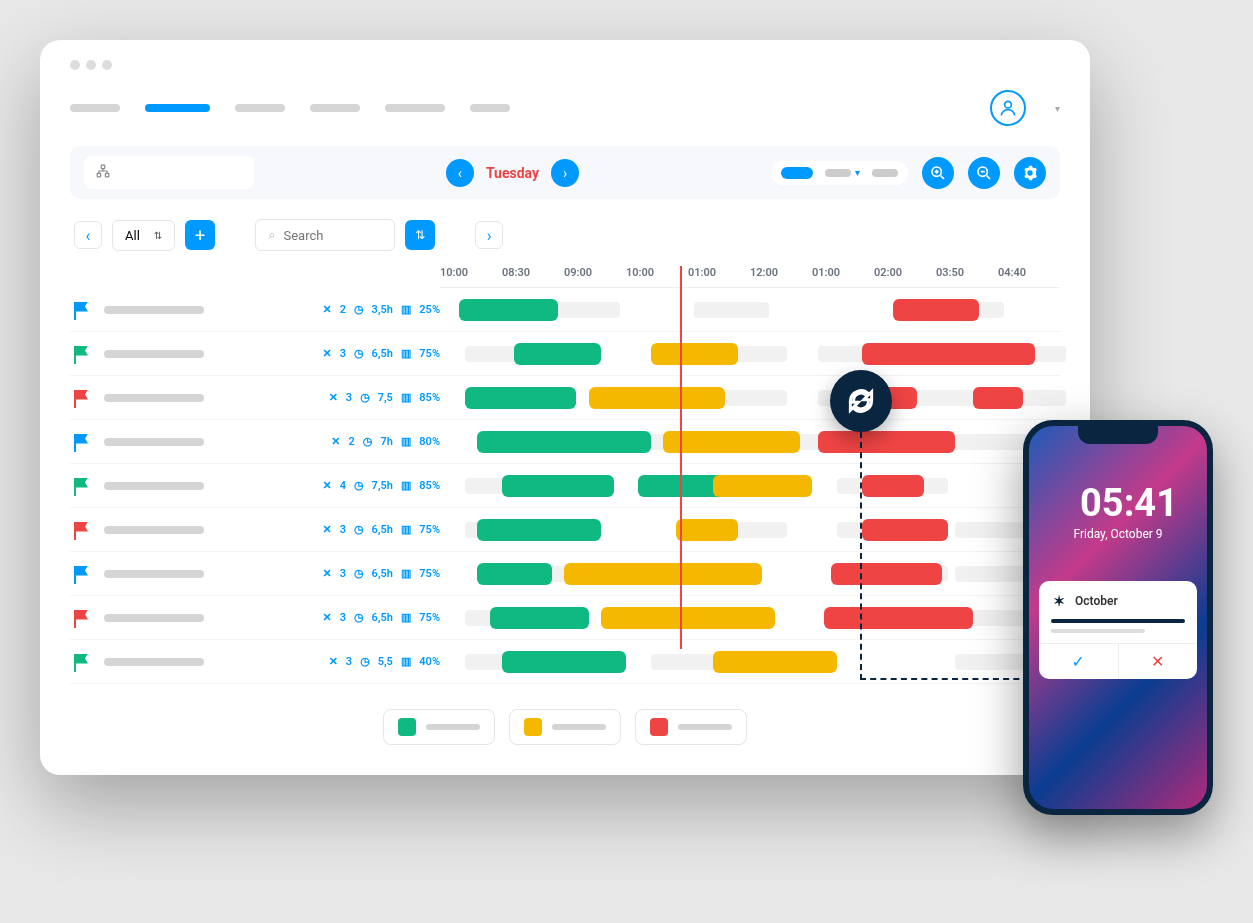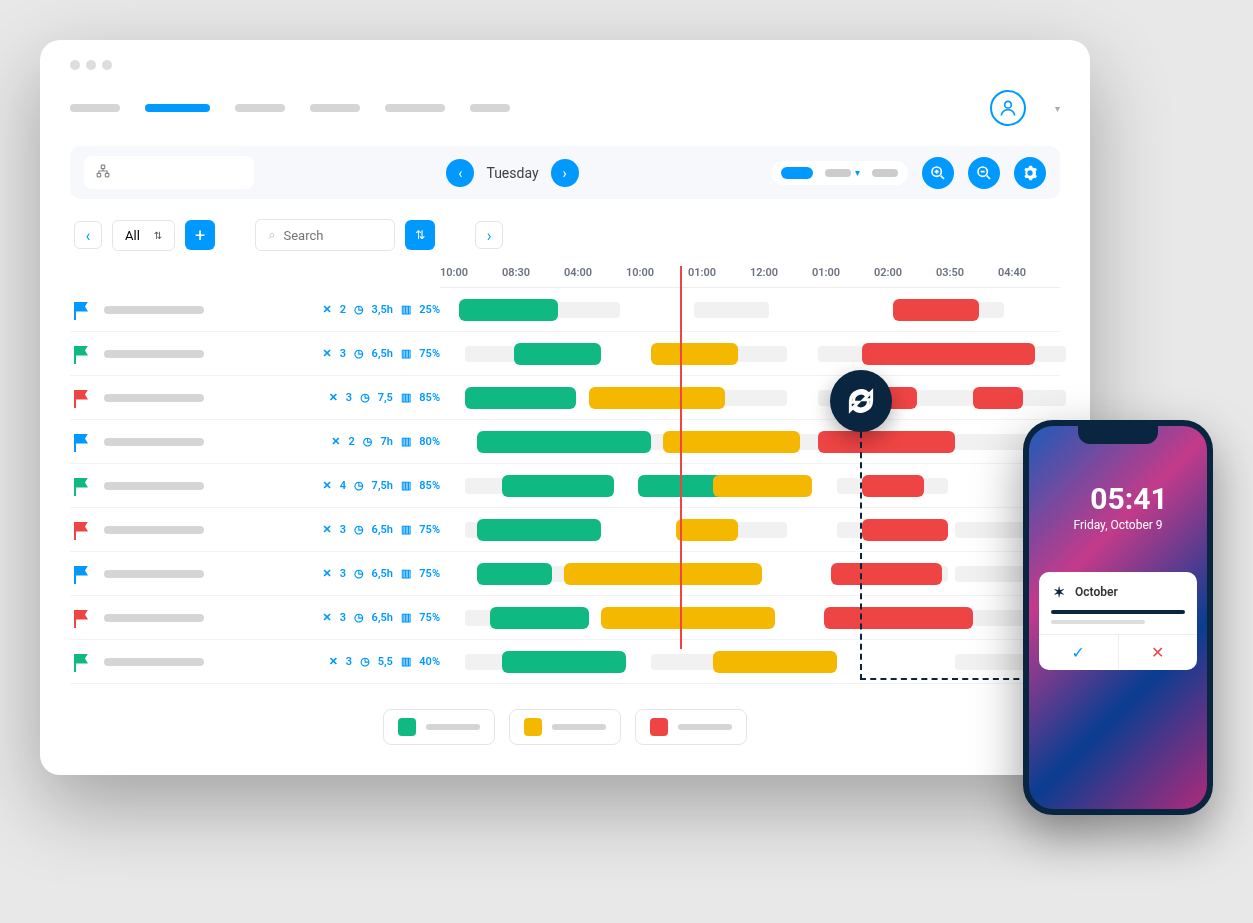--- a/index.html
+++ b/index.html
@@ -14,21 +14,21 @@
 .nav-pill.active { background: #0099ff; }
 .spacer { flex: 1; }
 .avatar { width: 36px; height: 36px; border: 2px solid #0099ff; border-radius: 50%; display: flex; align-items: center; justify-content: center; color: #0099ff; }
 .avatar-caret { color: #aaa; font-size: 10px; margin-left: 4px; }
 
 .toolbar { background: #f6f8fb; border-radius: 10px; padding: 10px 14px; display: flex; align-items: center; gap: 14px; margin-bottom: 20px; }
 .org-box { background: #fff; border-radius: 8px; padding: 8px 12px; display: flex; align-items: center; gap: 10px; width: 170px; }
 .org-icon { color: #888; font-size: 14px; }
 .date-nav { display: flex; align-items: center; gap: 12px; }
 .circle-btn { width: 28px; height: 28px; border-radius: 50%; background: #0099ff; color: #fff; display: flex; align-items: center; justify-content: center; font-size: 14px; cursor: pointer; }
-.day-label { font-weight: 400; color: #404040; font-size: 14px; }
+.day-label { font-weight: 700; color: #ef4444; font-size: 14px; }
 .view-toggle { background: #fff; border-radius: 20px; padding: 6px 10px; display: flex; align-items: center; gap: 12px; }
 .vt-pill-active { background: #0099ff; width: 32px; height: 12px; border-radius: 6px; }
 .vt-pill { width: 26px; height: 8px; background: #ccc; border-radius: 4px; }
 .vt-caret { color: #0099ff; font-size: 10px; }
 .icon-circle { width: 32px; height: 32px; border-radius: 50%; background: #0099ff; color: #fff; display: flex; align-items: center; justify-content: center; cursor: pointer; }
 
 .controls { display: flex; align-items: center; gap: 10px; margin-bottom: 15px; padding: 0 4px; }
 .nav-btn { width: 28px; height: 28px; border: 1px solid #e5e5e5; border-radius: 6px; display: flex; align-items: center; justify-content: center; color: #0099ff; cursor: pointer; background: #fff; }
 .sel { background: #fff; border: 1px solid #e5e5e5; border-radius: 6px; padding: 7px 12px; display: flex; align-items: center; gap: 14px; font-size: 13px; cursor: pointer; }
 .sel-caret { color: #555; font-size: 10px; }
@@ -62,21 +62,21 @@
 .bar.red { background: #ef4444; }
 
 .legend { display: flex; justify-content: center; gap: 14px; margin-top: 25px; }
 .legend-item { border: 1px solid #e5e5e5; border-radius: 8px; padding: 8px 14px; display: flex; align-items: center; gap: 10px; }
 .legend-sw { width: 18px; height: 18px; border-radius: 4px; }
 .legend-lbl { width: 54px; height: 6px; background: #d5d5d5; border-radius: 3px; }
 
 
 .phone { position: absolute; right: 40px; top: 420px; width: 190px; height: 395px; border-radius: 30px; background: linear-gradient(135deg, #1e5bb8, #c43a8a, #0a3d91, #b02a7a); box-shadow: 0 20px 50px rgba(0,0,0,0.4); border: 6px solid #0a2540; overflow: hidden; z-index: 20; }
 .notch { position: absolute; top: 0; left: 50%; transform: translateX(-50%); width: 80px; height: 18px; background: #0a2540; border-radius: 0 0 12px 12px; }
-.phone-time { color: #fff; text-align: center; margin-top: 55px; font-size: 30px; font-weight: 700; padding-left: 22px; }
+.phone-time { color: #fff; text-align: center; margin-top: 55px; font-size: 38px; font-weight: 700; padding-left: 22px; }
 .phone-date { color: #fff; text-align: center; font-size: 12px; margin-top: 2px; }
 .notif { background: #fff; border-radius: 10px; margin: 40px 10px 0 10px; padding: 12px; position: relative; }
 .notif-head { display: flex; align-items: center; gap: 8px; margin-bottom: 10px; }
 .notif-logo { width: 16px; height: 16px; display: flex; align-items: center; justify-content: center; color: #0a2540; font-size: 14px; font-weight: 900; }
 .notif-title { font-size: 12px; font-weight: 600; color: #333; }
 .notif-line { height: 4px; background: #0a2540; border-radius: 2px; margin-bottom: 6px; }
 .notif-line.light { background: #ddd; width: 70%; }
 .notif-actions { display: flex; border-top: 1px solid #eee; margin: 10px -12px -12px -12px; }
 .notif-act { flex: 1; text-align: center; padding: 8px 0; font-size: 16px; }
 .notif-act.ok { color: #0099ff; }
@@ -175,21 +175,21 @@
     <div class="sort-btn">⇅</div>
     <div style="width:20px"></div>
     <div class="nav-btn">›</div>
   </div>
 
   <div class="schedule">
     <div class="now-line"></div>
     <div class="time-header">
       <div class="time-cell">10:00</div>
       <div class="time-cell">08:30</div>
-      <div class="time-cell">04:00</div>
+      <div class="time-cell">09:00</div>
       <div class="time-cell">10:00</div>
       <div class="time-cell">01:00</div>
       <div class="time-cell">12:00</div>
       <div class="time-cell">01:00</div>
       <div class="time-cell">02:00</div>
       <div class="time-cell">03:50</div>
       <div class="time-cell">04:40</div>
     </div>
     <div id="rows">
         <div class="row">

